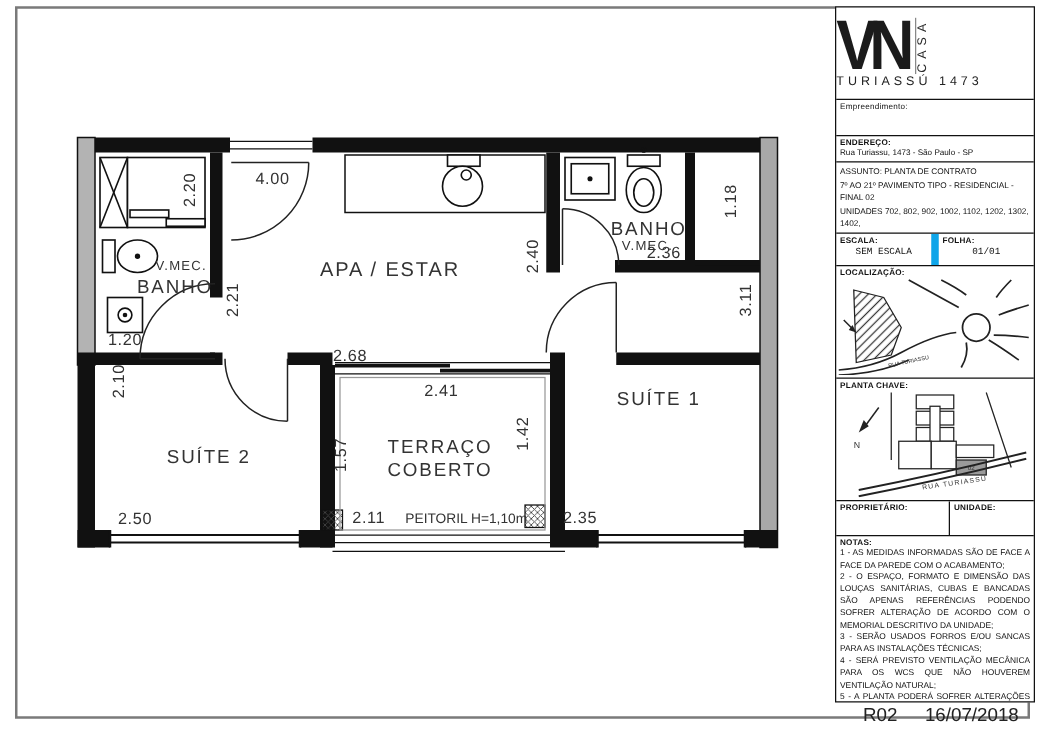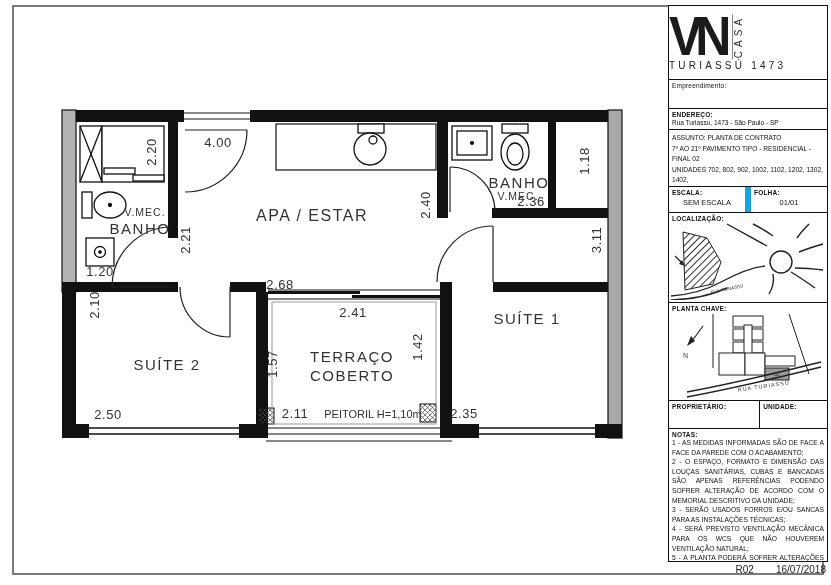--- a/index.html
+++ b/index.html
@@ -28,29 +28,29 @@
   
   .sec-emp{height:29px;}
   .emp-value{font-size:14.5px;font-weight:bold;padding:0 3px;line-height:16px;}
   .sec-end{height:21px;}
   .small-val{font-size:6.5px;padding:1px 3px;}
   .sec-assunto{height:57px;}
   .assunto-line{font-size:6.6px;line-height:10.5px;padding:0 3px;}
   .sec-ef{height:26px;display:flex;}
   .ef-cell{flex:1;box-sizing:border-box;}
   .ef-cell + .ef-cell{border-left:6px solid #0ea5e9;}
-  .ef-val{font-size:7.5px;text-align:center;padding-top:2px;}
+  .ef-val{font-size:7.5px;text-align:center;padding-top:2px;font-family:Liberation Mono, monospace;}
   .sec-loc{height:90px;}
   .sec-pk{height:98px;}
   .sec-pu{height:28px;display:flex;}
   .pu-cell{flex:1.35;box-sizing:border-box;}
   .pu-cell.u{flex:1;border-left:1px solid #111;}
   .sec-notas{height:134px;border-bottom:none;}
   .nota{font-size:6.7px;line-height:9.6px;padding:0 3px;text-align:justify;}
-  .rev-line{position:absolute;right:5px;top:564px;font-size:10px;z-index:3;
+  .rev-line{position:absolute;right:16px;top:564px;font-size:15px;z-index:3;
       display:flex;gap:22px;color:#222;}
 </style>
 </head>
 <body>
 
 <div class="sheet-border"></div>
 
 <svg class="plan-svg" width="831" height="585" viewBox="0 0 831 585">
   <defs>
     <pattern id="xhatch" width="5" height="5" patternUnits="userSpaceOnUse">

